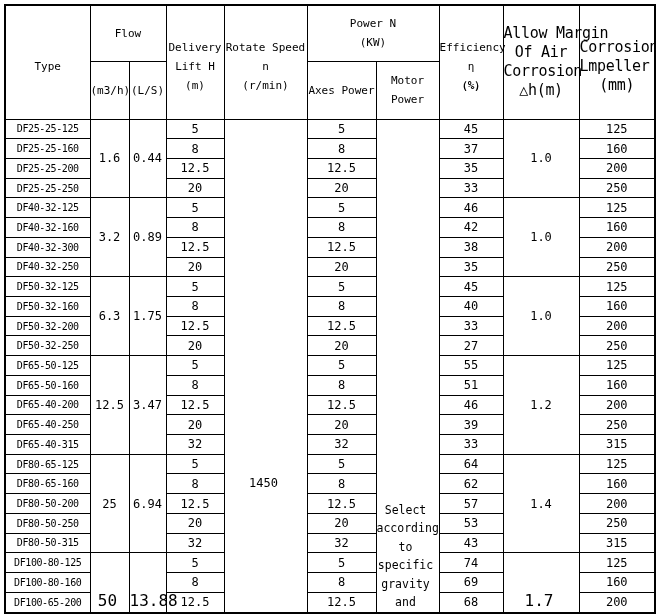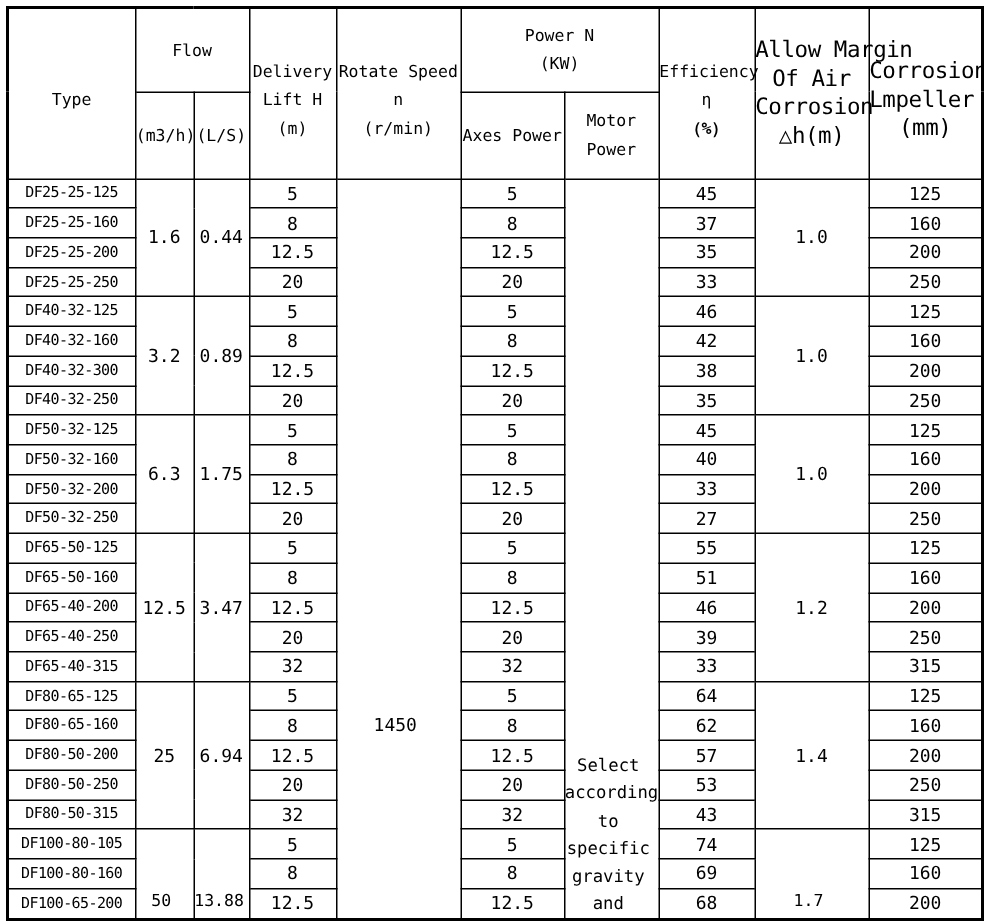--- a/index.html
+++ b/index.html
@@ -14,21 +14,21 @@
   .hsmall{font-size:15px;letter-spacing:-0.3px}
   .pushdown{padding-top:8px}
   .bold{font-weight:bold}
   tbody td{font-size:12px}
   td.type{font-size:10px;letter-spacing:-0.4px}
   td.rel{position:relative}
   .abs{position:absolute;left:0;right:4px;}
   .pos-rotate{top:355px;font-size:12px;line-height:16px}
   .pos-note{top:381px;font-size:11.5px}
   .nl{display:block;line-height:18.5px}
-  .pos-low{top:40px;font-size:11px;line-height:16px}
+  .pos-low{top:40px;font-size:16px;line-height:16px}
 </style>
 </head>
 <body>
 
 <table>
   <colgroup>
     <col style="width:85px">
       <col style="width:39px">
       <col style="width:37px">
     <col style="width:58px">
@@ -261,21 +261,21 @@
         <td>250</td>
       </tr>
       <tr>
         <td class="type">DF80-50-315</td>
         <td>32</td>
         <td>32</td>
         <td>43</td>
         <td>315</td>
       </tr>
       <tr>
-        <td class="type">DF100-80-105</td>
+        <td class="type">DF100-80-125</td>
         <td rowspan="3" class="rel">
           <span class="abs pos-low">50</span>
         </td>
         <td rowspan="3" class="rel">
           <span class="abs pos-low">13.88</span>
         </td>
         <td>5</td>
         <td>5</td>
         <td>74</td>
         <td rowspan="3" class="rel">

